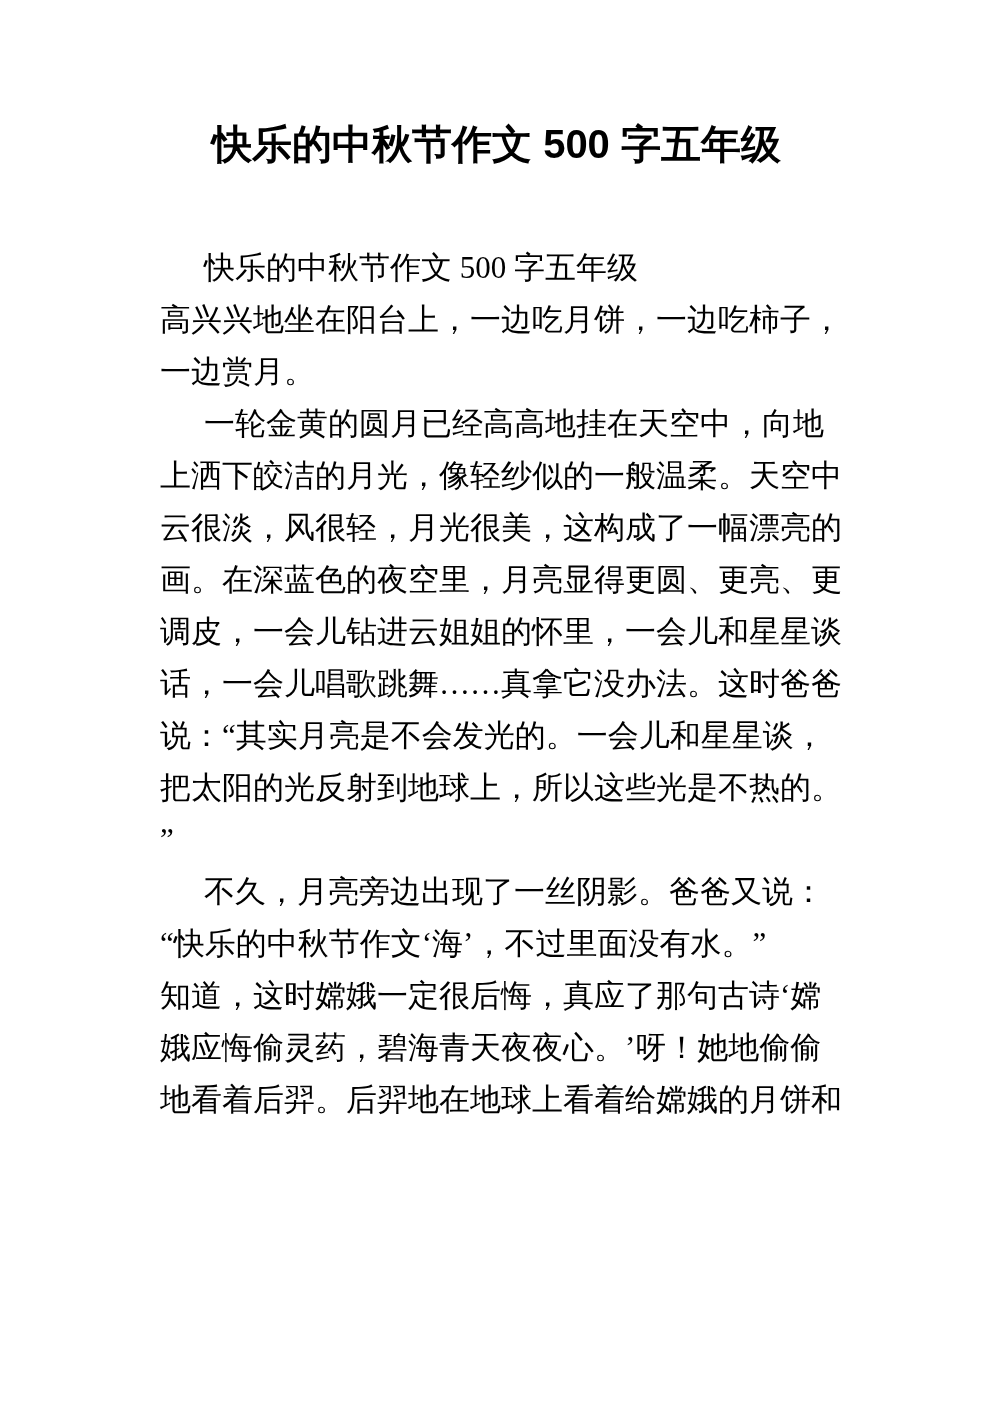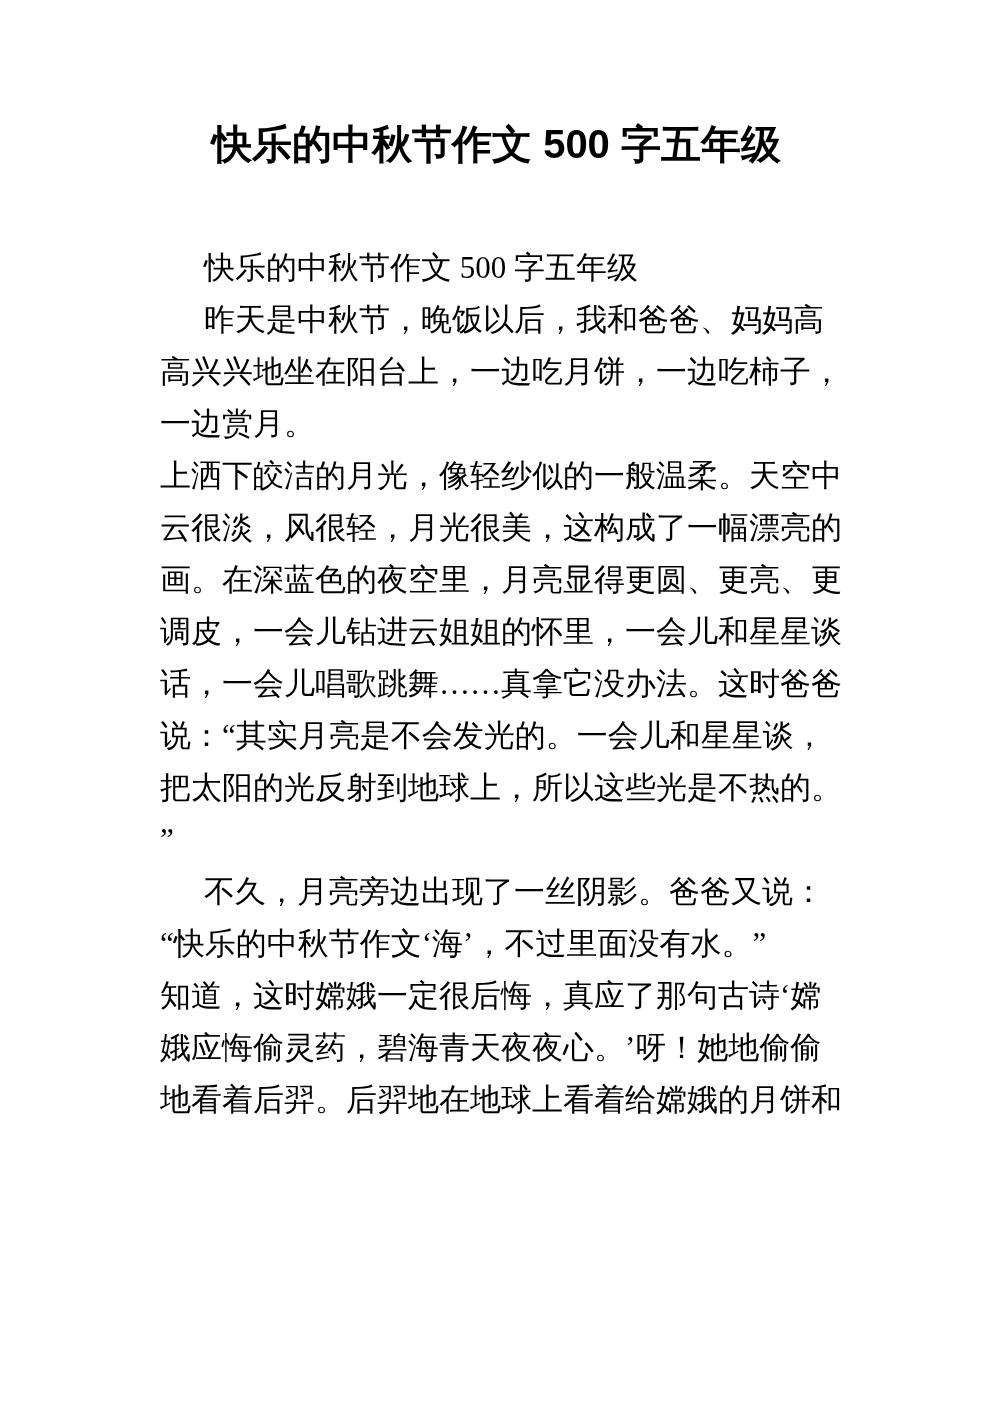--- a/index.html
+++ b/index.html
@@ -57,26 +57,26 @@
 
   <h1 class="doc-title">快乐的中秋节作文 500 字五年级</h1>
 
   <div class="doc-body">
 
     <div class="para">
       <span class="ln ind">快乐的中秋节作文 500 字五年级</span>
     </div>
 
     <div class="para">
-      <span class="ln ind">昨天是中秋节，晚饭以后，我和爸爸、妈妈高</span>
       <span class="ln">高兴兴地坐在阳台上，一边吃月饼，一边吃柿子，</span>
       <span class="ln">一边赏月。</span>
     </div>
 
     <div class="para">
+      <span class="ln ind">一轮金黄的圆月已经高高地挂在天空中，向地</span>
       <span class="ln">上洒下皎洁的月光，像轻纱似的一般温柔。天空中</span>
       <span class="ln">云很淡，风很轻，月光很美，这构成了一幅漂亮的</span>
       <span class="ln">画。在深蓝色的夜空里，月亮显得更圆、更亮、更</span>
       <span class="ln">调皮，一会儿钻进云姐姐的怀里，一会儿和星星谈</span>
       <span class="ln">话，一会儿唱歌跳舞……真拿它没办法。这时爸爸</span>
       <span class="ln">说：“其实月亮是不会发光的。一会儿和星星谈，</span>
       <span class="ln">把太阳的光反射到地球上，所以这些光是不热的。</span>
       <span class="ln">”</span>
     </div>
 

